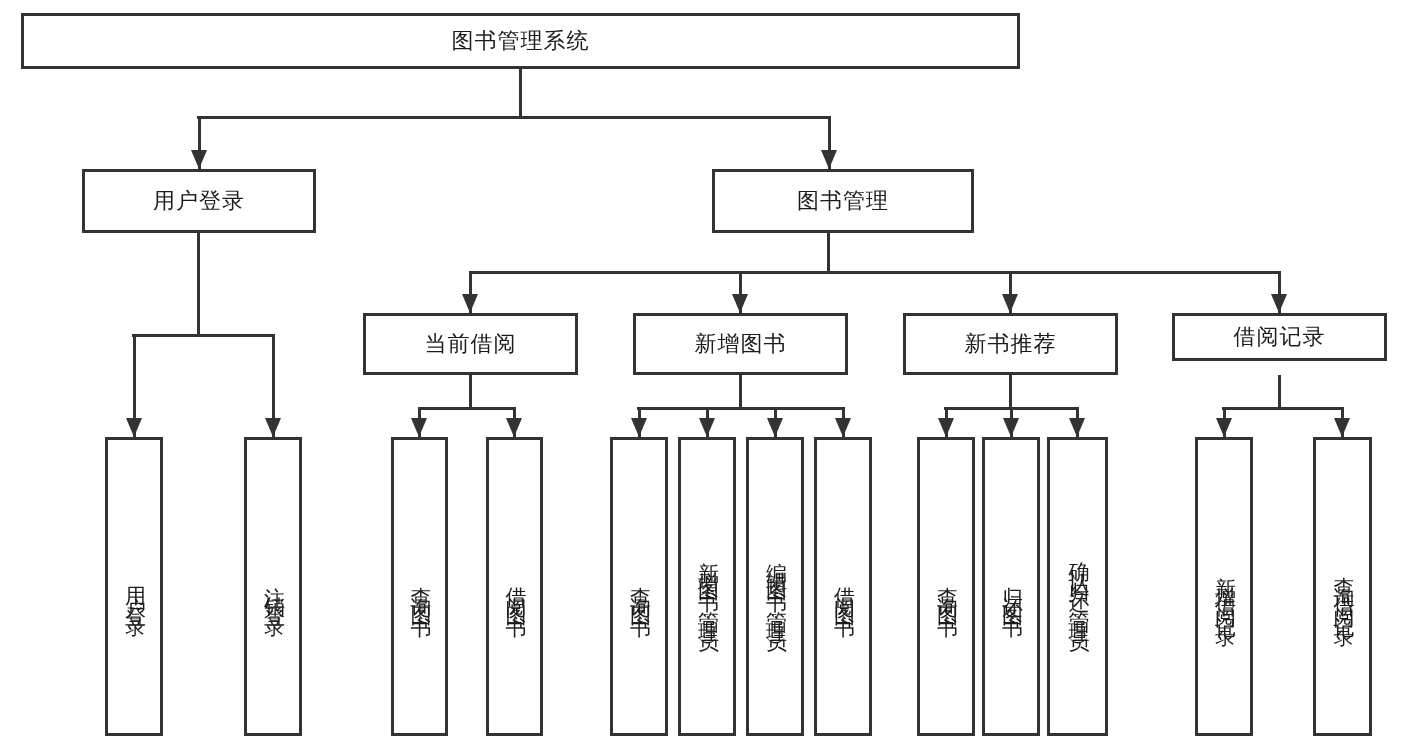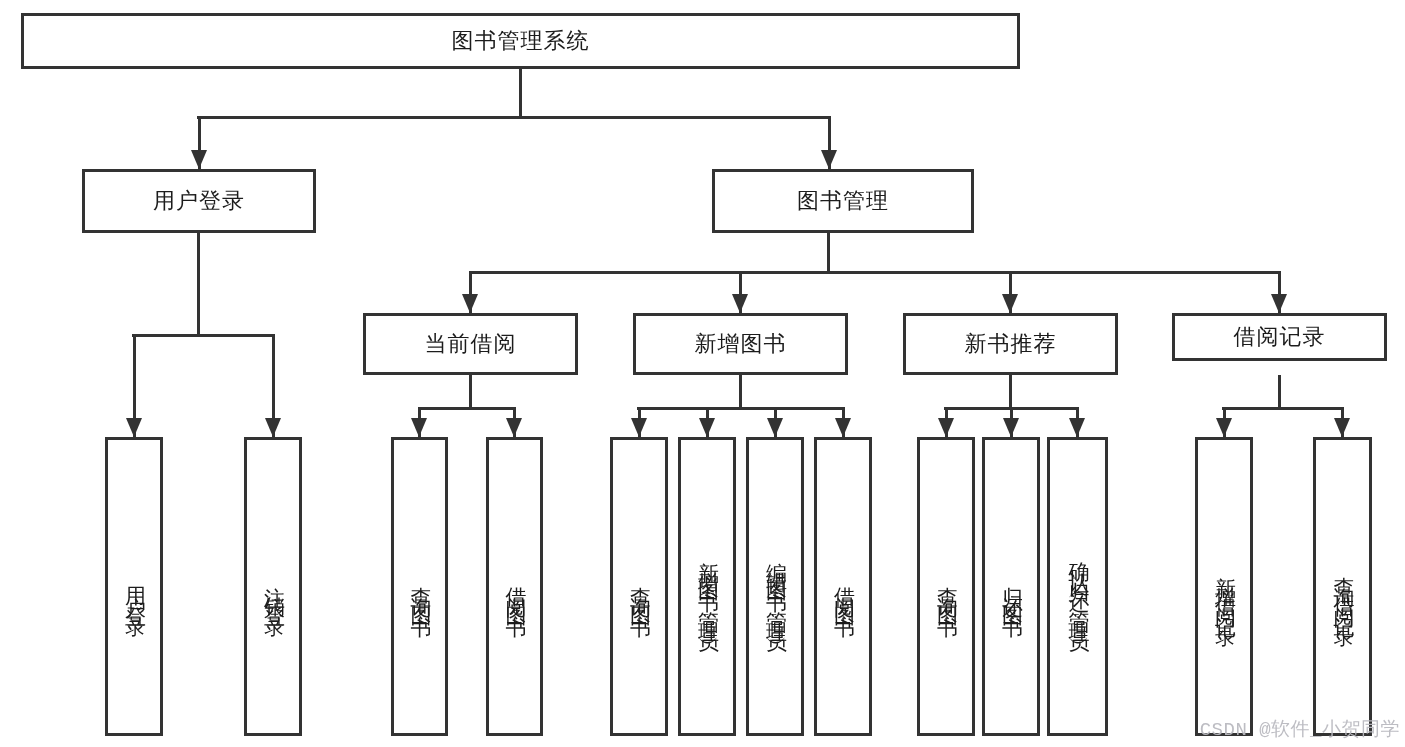--- a/index.html
+++ b/index.html
@@ -181,15 +181,14 @@
   <div class="box vbox" style="left:746px; top:437px; width:58px; height:299px;">编辑图书（管理员）</div>
   <div class="box vbox" style="left:814px; top:437px; width:58px; height:299px;">借阅图书</div>
 
   <div class="box vbox" style="left:917px; top:437px; width:58px; height:299px;">查询图书</div>
   <div class="box vbox" style="left:982px; top:437px; width:58px; height:299px;">归还图书</div>
   <div class="box vbox" style="left:1047px; top:437px; width:61px; height:299px;">确认归还（管理员）</div>
 
   <div class="box vbox" style="left:1195px; top:437px; width:58px; height:299px;">新增借阅记录</div>
   <div class="box vbox" style="left:1313px; top:437px; width:59px; height:299px;">查询借阅记录</div>
 
-  <div class="watermark">CSDN @软件_小贺同学</div>
 
 </div>
 
 </body></html>

